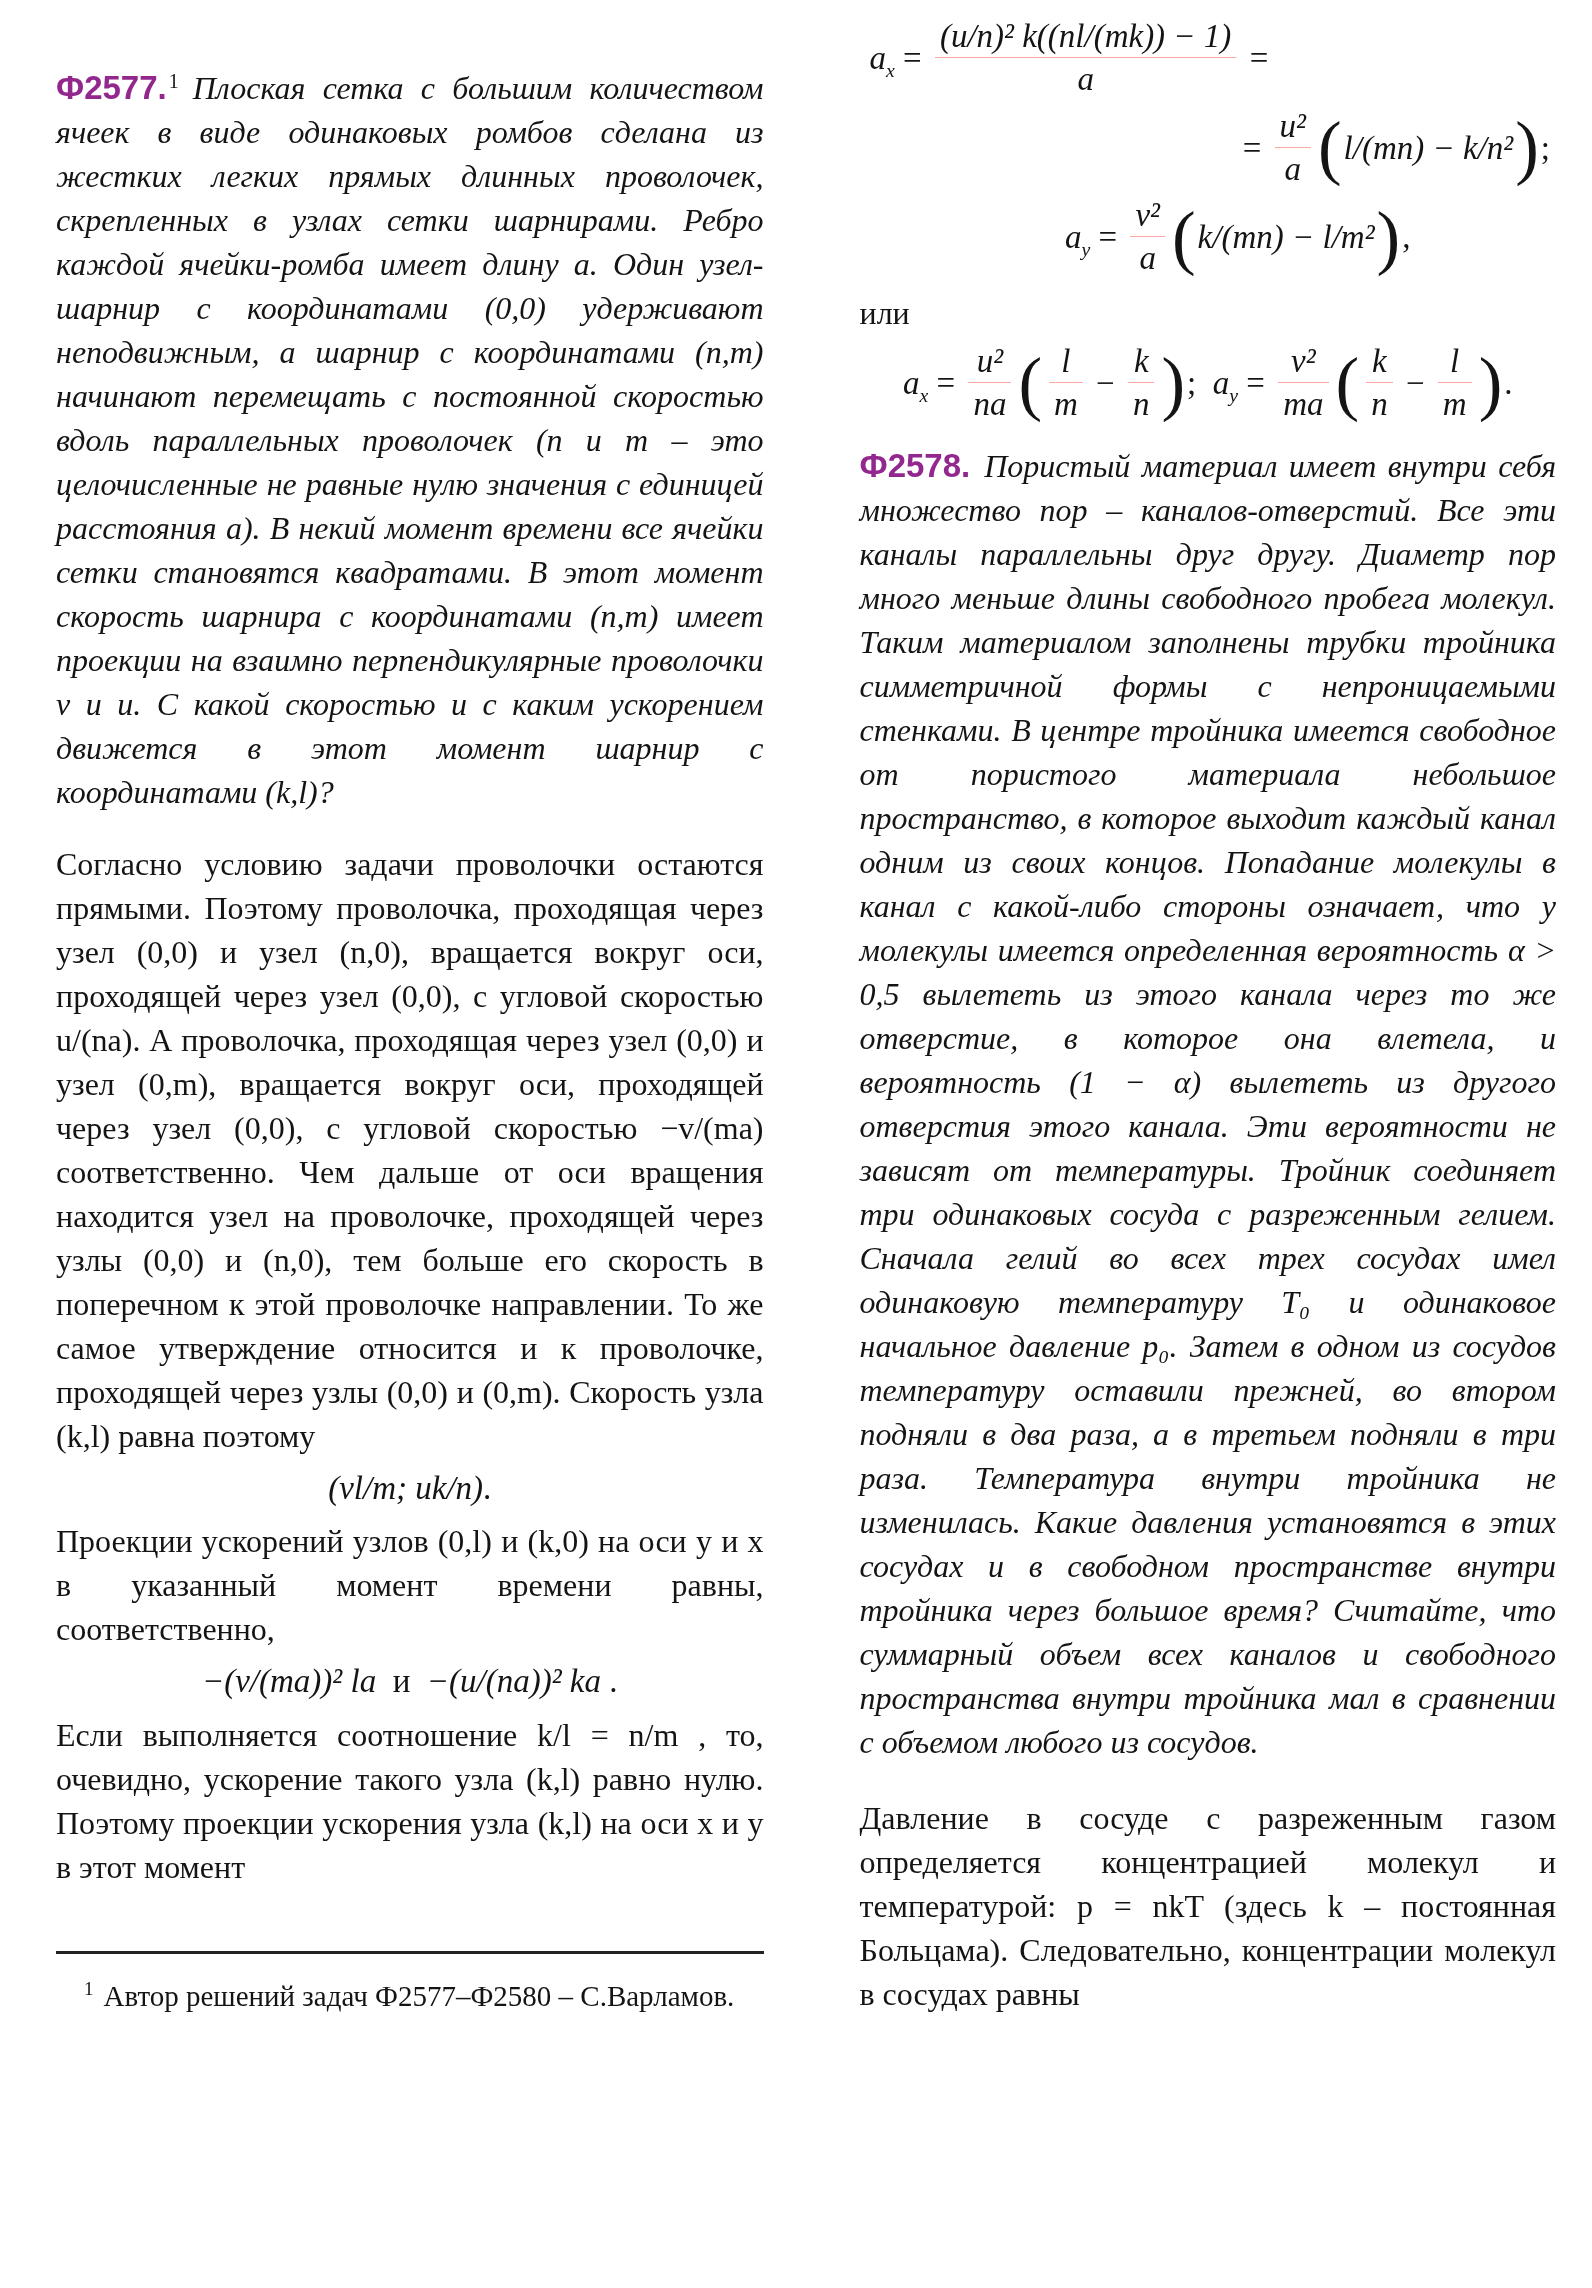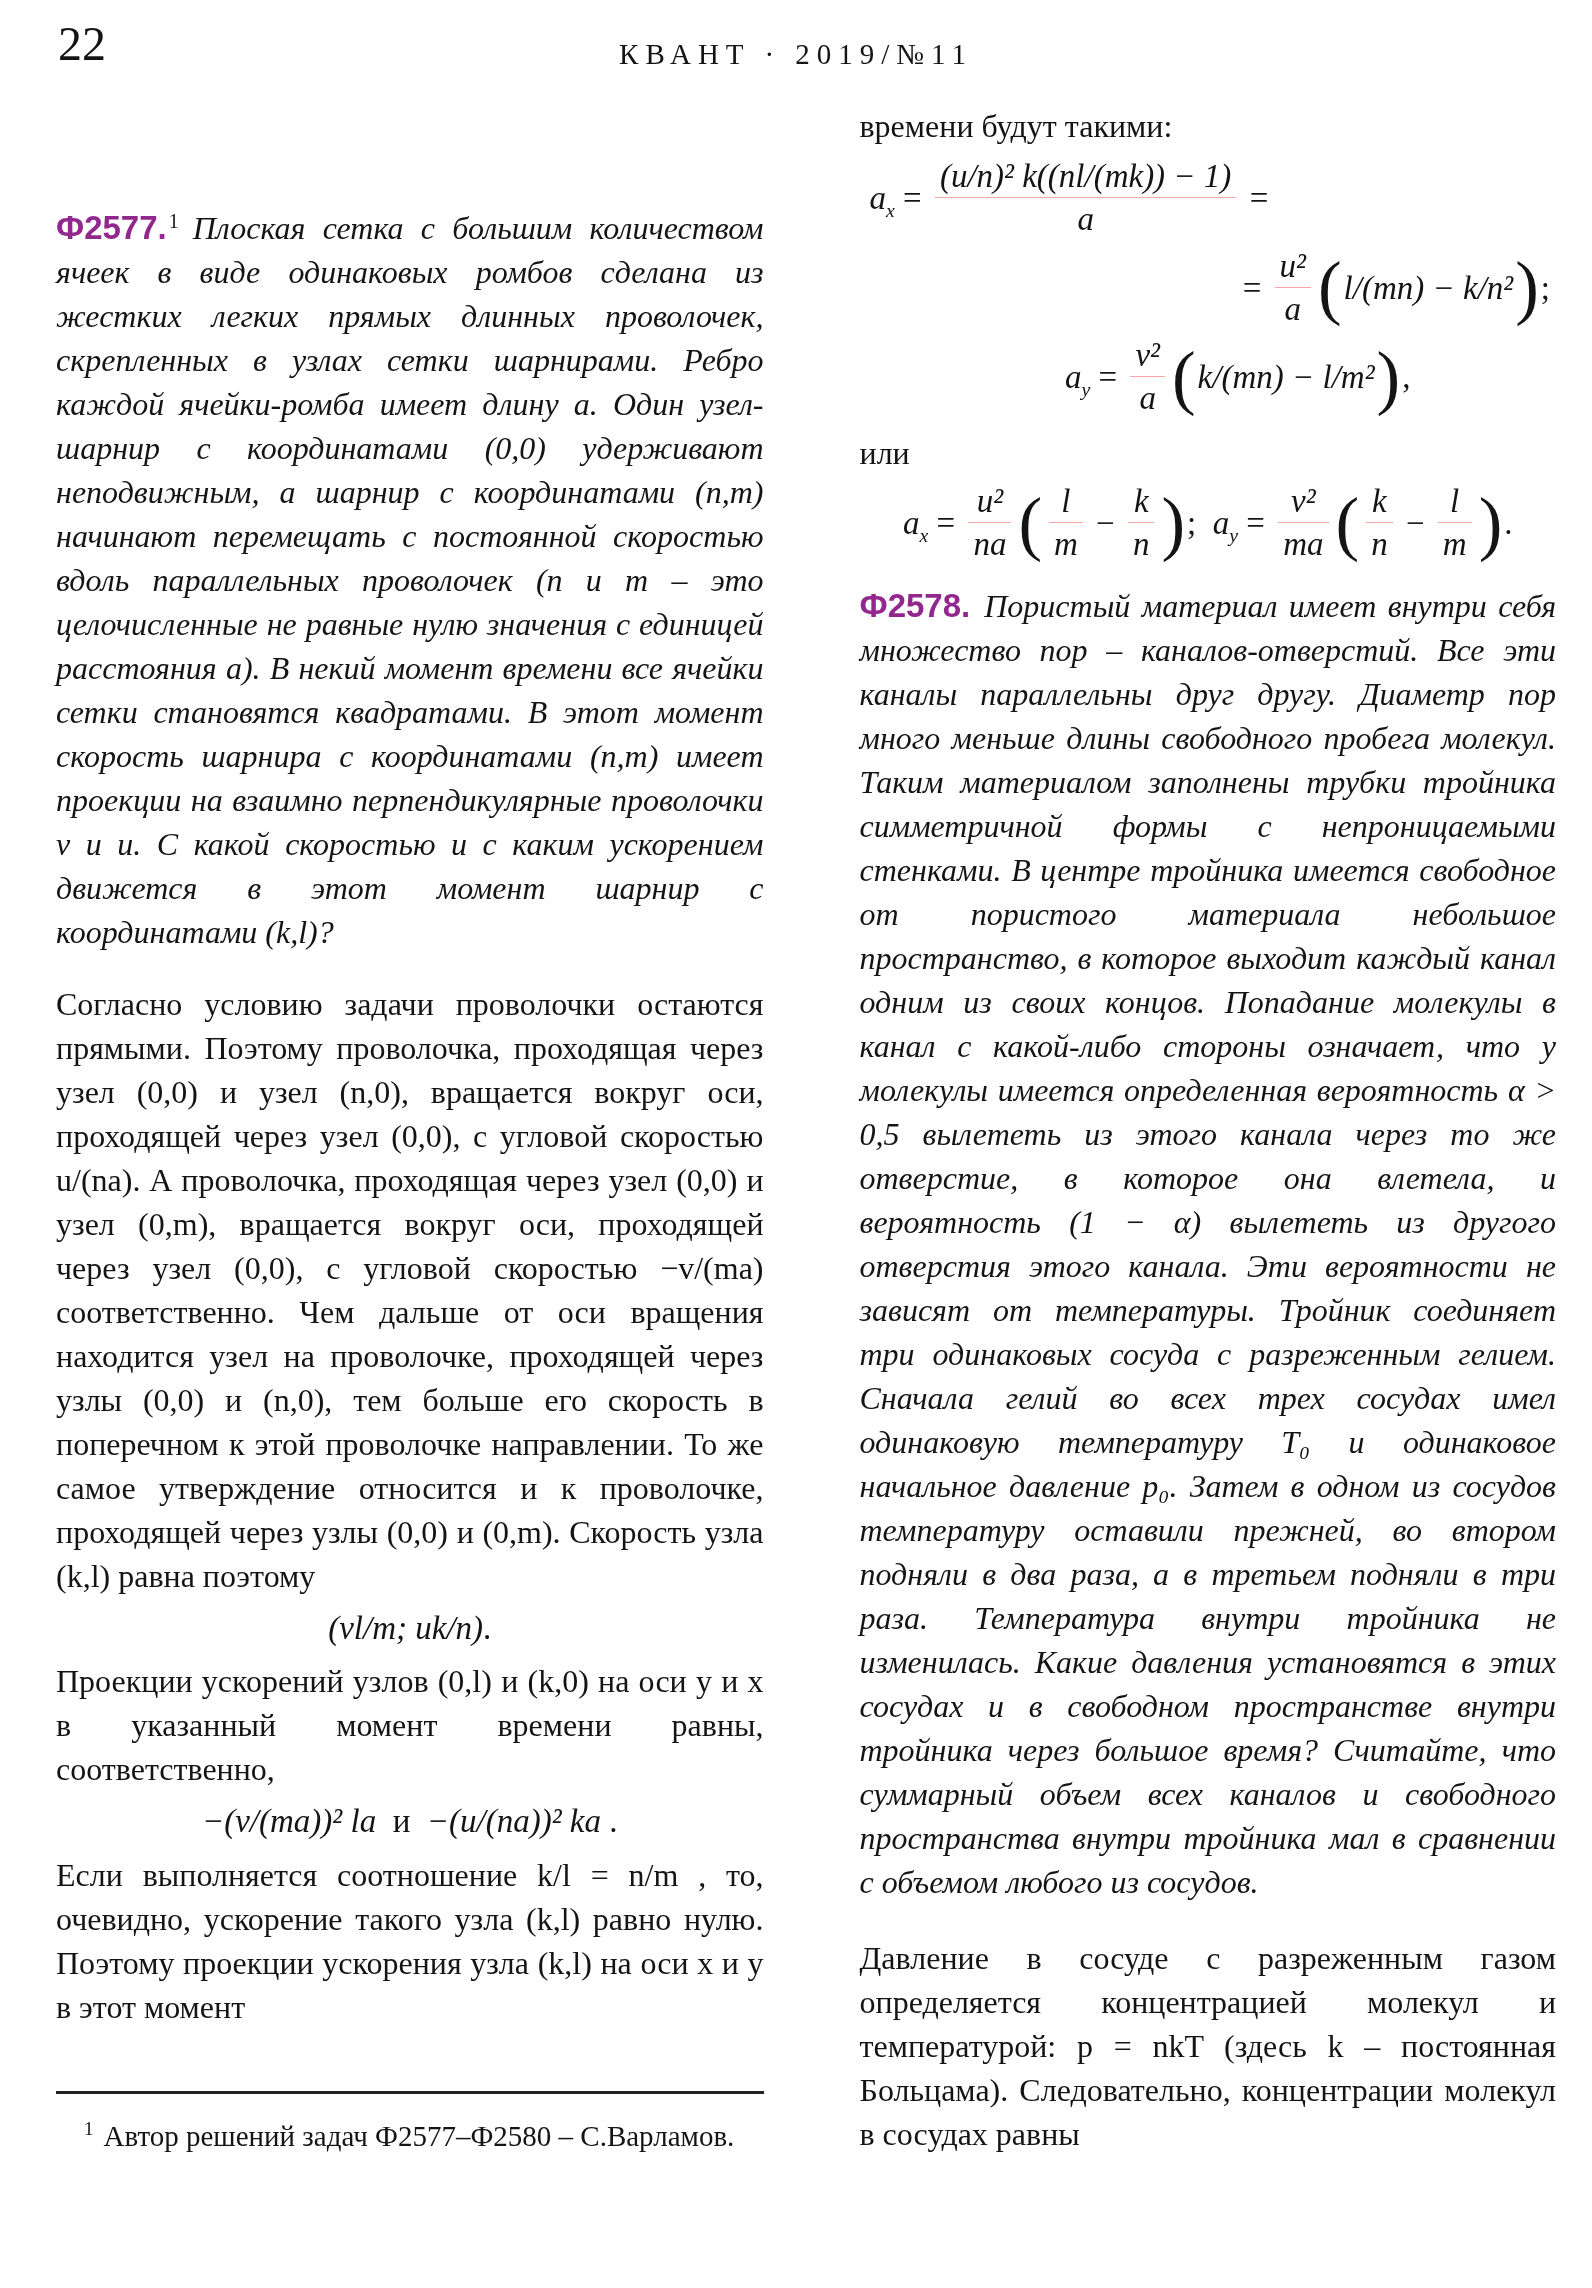--- a/index.html
+++ b/index.html
@@ -54,24 +54,20 @@
   .footnote{margin-top:62px;}
   .fn-rule{border-top:3px solid #222;width:100%;height:0;margin-bottom:14px;}
   .fn-text{font-size:29px;line-height:42px;}
   .fn-text sup{font-style:normal;font-size:19px;margin:0 10px 0 28px;}
 </style>
 </head>
 <body>
 
 <div class="page">
 
-  <div class="header">
-    <div class="page-num">22</div>
-    <div class="journal"><span>КВАНТ</span><span class="sep">·</span><span>2019/№11</span></div>
-  </div>
 
   <div class="cols">
 
     <div class="col left">
 
       <p class="statement"><span class="plabel">Ф2577.</span><sup class="pref">1</sup><span class="stmt">Плоская сетка с большим количеством ячеек в виде одинаковых ромбов сделана из жестких легких прямых длинных проволочек, скрепленных в узлах сетки шарнирами. Ребро каждой ячейки-ромба имеет длину a. Один узел-шарнир с координатами (0,0) удерживают неподвижным, а шарнир с координатами (n,m) начинают перемещать с постоянной скоростью вдоль параллельных проволочек (n и m – это целочисленные не равные нулю значения с единицей расстояния a). В некий момент времени все ячейки сетки становятся квадратами. В этот момент скорость шарнира с координатами (n,m) имеет проекции на взаимно перпендикулярные проволочки v и u. С какой скоростью и с каким ускорением движется в этот момент шарнир с координатами (k,l)?</span></p>
 
       <p class="para-gap">Согласно условию задачи проволочки остаются прямыми. Поэтому проволочка, проходящая через узел (0,0) и узел (n,0), вращается вокруг оси, проходящей через узел (0,0), с угловой скоростью u/(na). А проволочка, проходящая через узел (0,0) и узел (0,m), вращается вокруг оси, проходящей через узел (0,0), с угловой скоростью −v/(ma) соответственно. Чем дальше от оси вращения находится узел на проволочке, проходящей через узлы (0,0) и (n,0), тем больше его скорость в поперечном к этой проволочке направлении. То же самое утверждение относится и к проволочке, проходящей через узлы (0,0) и (0,m). Скорость узла (k,l) равна поэтому</p>
 
       <div class="dformula center"><span class="mi">(vl/m; uk/n)</span><span class="mr">.</span></div>
@@ -84,21 +80,20 @@
 
       <div class="footnote">
         <div class="fn-rule"></div>
         <p class="fn-text"><sup>1</sup><span>Автор решений задач Ф2577–Ф2580 – С.Варламов.</span></p>
       </div>
 
     </div>
 
     <div class="col right">
 
-      <p>времени будут такими:</p>
 
       <div class="dformula f-ax1"><span class="mi">a</span><sub>x</sub><span class="mr"> = </span><span class="frac">
             <span class="fn">(u/n)² k((nl/(mk)) − 1)</span>
             <span class="fd">a</span>
           </span><span class="mr"> =</span></div>
 
       <div class="dformula f-ax2"><span class="mr">= </span><span class="frac">
             <span class="fn">u²</span>
             <span class="fd">a</span>
           </span><span class="bp">(</span><span class="mi">l/(mn) − k/n²</span><span class="bp">)</span><span class="mr">;</span></div>

